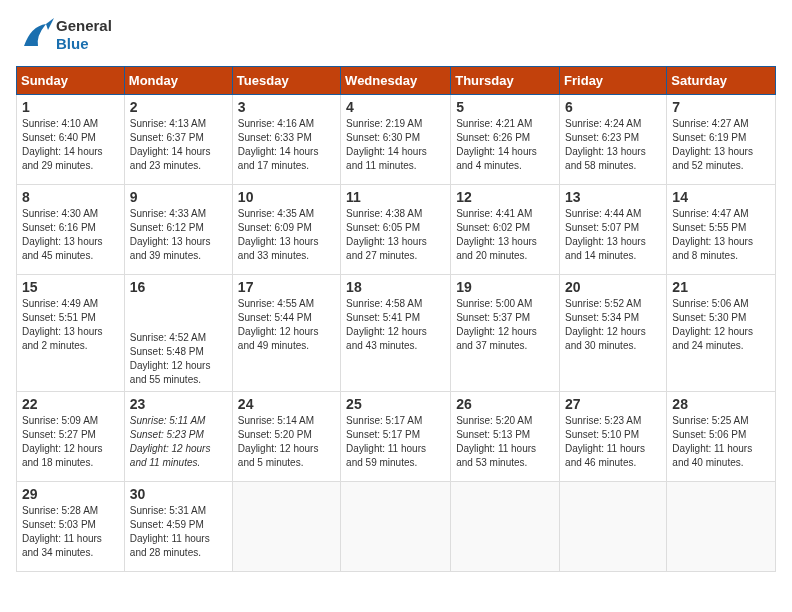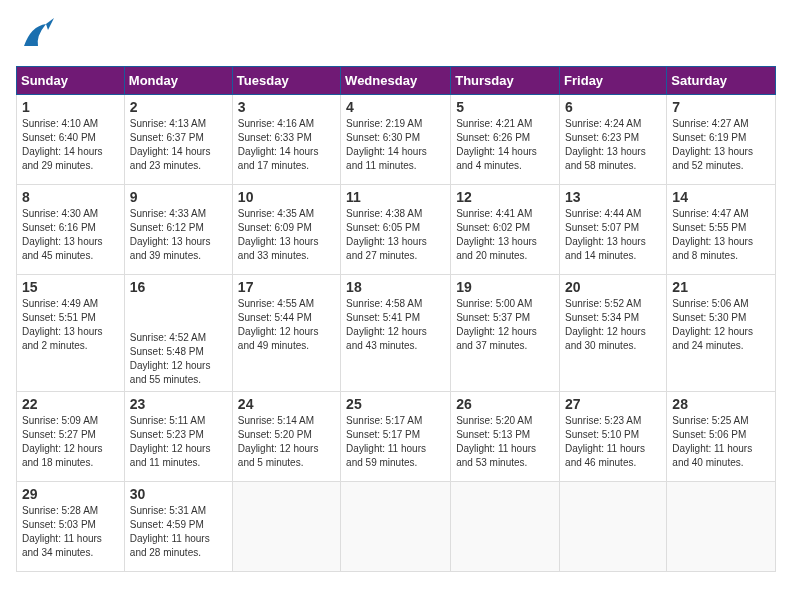--- a/index.html
+++ b/index.html
@@ -30,21 +30,21 @@
     .location {
       font-size: 16px;
       color: #555;
     }
     .calendar {
       width: 100%;
       border-collapse: collapse;
       border: 1px solid #ccc;
     }
     .calendar th {
-      background: #701a75;
+      background: #c2410c;
       color: #fff;
       font-size: 13px;
       font-weight: bold;
       padding: 6px 4px;
       text-align: left;
       border: 1px solid #1a5a9a;
     }
     .calendar td {
       vertical-align: top;
       padding: 4px 5px;
@@ -75,20 +75,24 @@
 </head>
 <body>
 
 <div class="header">
   <div class="logo">
   <div style="display:flex;align-items:center;gap:2px;">
     <svg width="38" height="38" viewBox="0 0 38 38">
       <path d="M8 30 Q15 10 30 8 Q20 20 22 30Z" fill="#1a6faf"></path>
       <path d="M30 8 L38 2 L32 14Z" fill="#1a6faf"></path>
     </svg>
+    <div>
+      <div style="font-size:15px;font-weight:bold;color:#333;line-height:1.2">General</div>
+      <div style="font-size:15px;font-weight:bold;color:#1a6faf;line-height:1.2">Blue</div>
+    </div>
   </div>
 </div>
   <div class="title-block">
     <div class="month-title"></div>
     <div class="location"></div>
   </div>
 </div>
 
 <table class="calendar">
   <thead>
@@ -237,21 +241,21 @@
       </tr>
       <tr class="week-row">
         <td>
           <span class="day-number">22</span>
           <div class="day-info" style="white-space: pre-line;">Sunrise: 5:09 AM
 Sunset: 5:27 PM
 Daylight: 12 hours and 18 minutes.</div>
         </td>
         <td>
           <span class="day-number">23</span>
-          <div class="day-info" style="white-space: pre-line;">Sunrise: 5:11 AM
+          <div class="day-info" style="white-space: pre-line; font-style: italic;">Sunrise: 5:11 AM
 Sunset: 5:23 PM
 Daylight: 12 hours and 11 minutes.</div>
         </td>
         <td>
           <span class="day-number">24</span>
           <div class="day-info" style="white-space: pre-line;">Sunrise: 5:14 AM
 Sunset: 5:20 PM
 Daylight: 12 hours and 5 minutes.</div>
         </td>
         <td>

